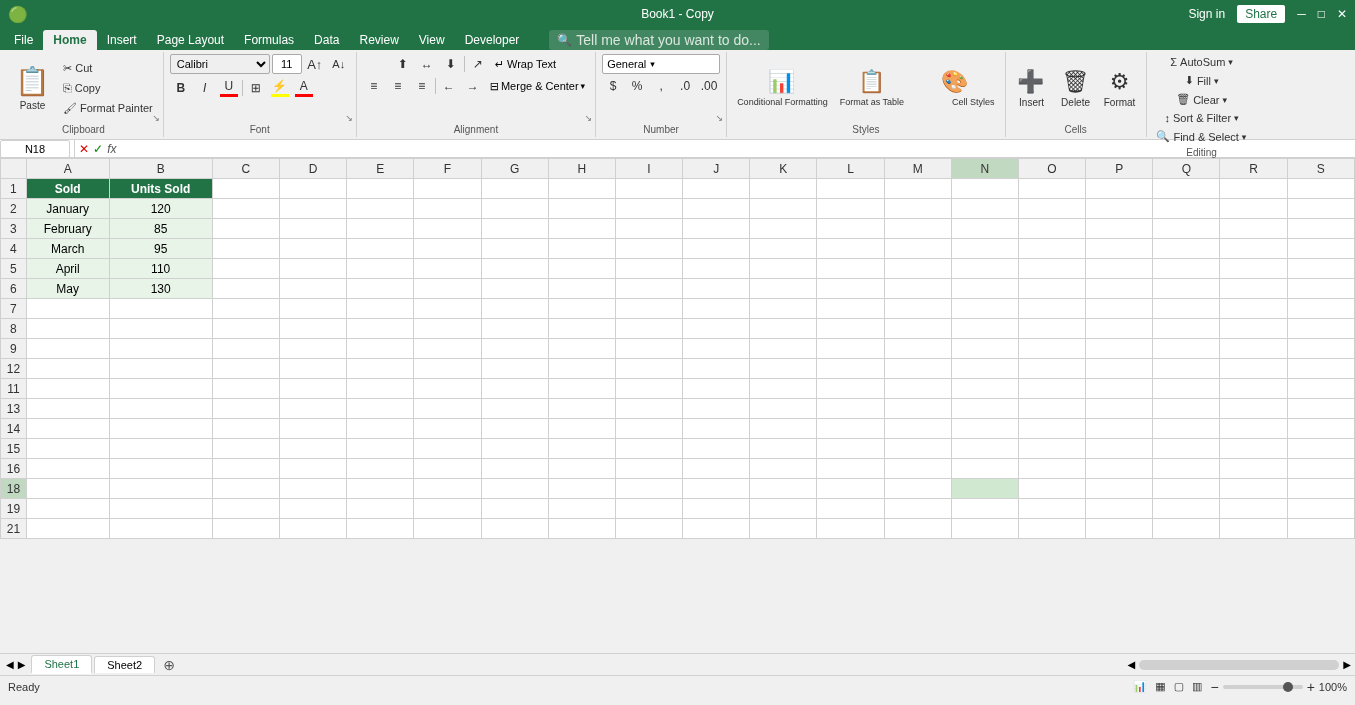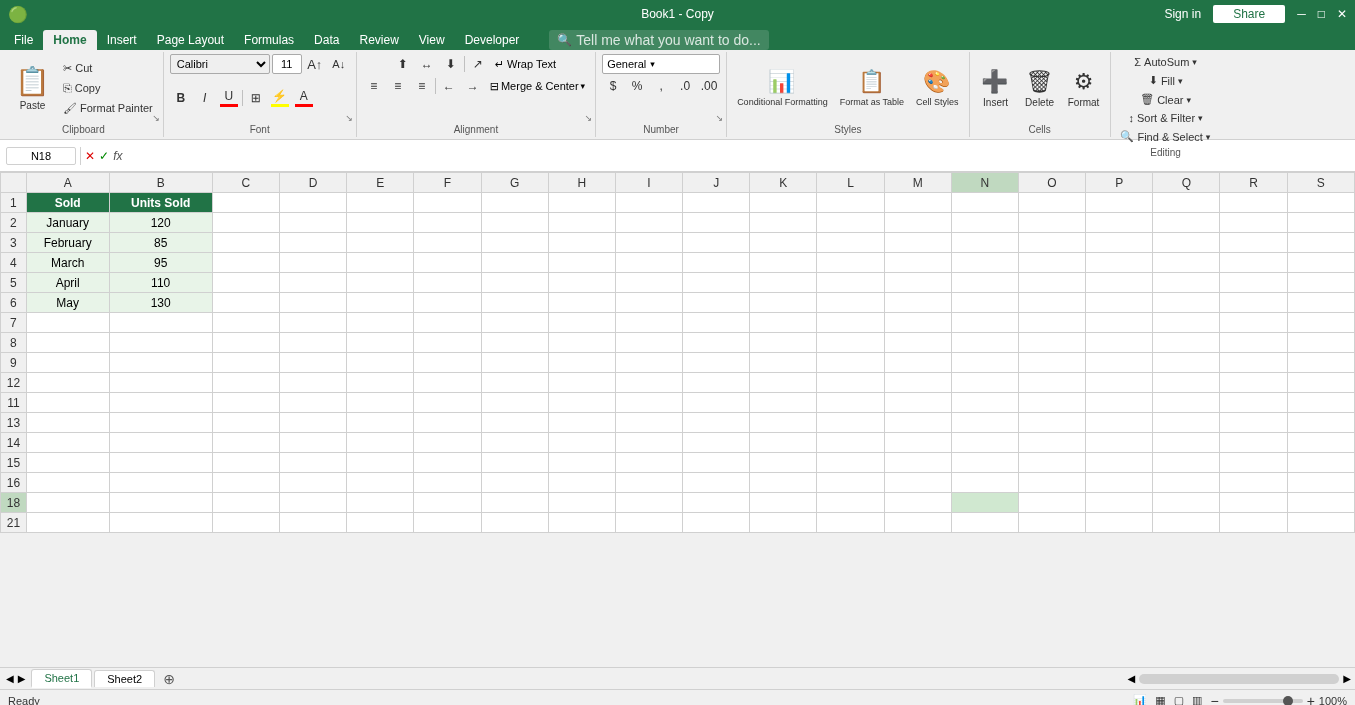--- a/index.html
+++ b/index.html
@@ -107,21 +107,21 @@
       border-radius: 3px;
       font-size: 11px;
       color: #333;
       white-space: nowrap;
     }
 
     .clipboard-group { min-width: 90px; }
 
     
     .font-group { min-width: 160px; }
-    .font-controls-top { display: flex; align-items: center; gap: 2px; margin-bottom: 12px; }
+    .font-controls-top { display: flex; align-items: center; gap: 2px; margin-bottom: 2px; }
     .font-controls-bottom { display: flex; align-items: center; gap: 2px; }
     select.font-select {
       font-size: 11px;
       height: 20px;
       border: 1px solid #aaa;
       border-radius: 2px;
       padding: 0 2px;
       width: 100px;
     }
     input.font-size {
@@ -177,22 +177,22 @@
 
     
     .editing-group { min-width: 110px; }
 
     
     .formula-bar {
       background: white;
       border-bottom: 1px solid #d0d0d0;
       display: flex;
       align-items: center;
-      height: 32px;
-      padding: 0 6px;
+      height: 18px;
+      padding: 0 0;
       gap: 4px;
       justify-content: center;
     }
     .cell-ref {
       width: 70px;
       border: 1px solid #d0d0d0;
       border-radius: 2px;
       padding: 2px 4px;
       font-size: 11px;
       text-align: center;
@@ -359,21 +359,21 @@
 </head>
 <body>
 
 <div class="title-bar">
   <div class="title-bar-left">
     <span style="font-size:16px;">🟢</span>
   </div>
   <div style="position:absolute;left:50%;transform:translateX(-50%);font-size:12px;color:white;">Book1 - Copy</div>
   <div class="title-bar-right">
     <span style="cursor:pointer;font-size:12px;">Sign in</span>
-    <span style="cursor:pointer;font-size:12px;background:#fff;color:#217346;padding:2px 20px;border-radius:2px;">Share</span>
+    <span style="cursor:pointer;font-size:12px;background:#fff;color:#217346;padding:2px 8px;border-radius:2px;">Share</span>
     <span style="cursor:pointer;">─</span>
     <span style="cursor:pointer;">□</span>
     <span style="cursor:pointer;">✕</span>
   </div>
 </div>
 
 <div class="ribbon-tabs">
   <div class="ribbon-tab">File</div>
   <div class="ribbon-tab active">Home</div>
   <div class="ribbon-tab">Insert</div>
@@ -511,21 +511,21 @@
       <div class="btn-large" style="min-width:55px;">
         <div style="font-size:22px;">📊</div>
         <div style="font-size:9px;text-align:center;">Conditional Formatting</div>
       </div>
       <div class="btn-large" style="min-width:55px;">
         <div style="font-size:22px;">📋</div>
         <div style="font-size:9px;text-align:center;">Format as Table</div>
       </div>
       <div class="btn-large" style="min-width:45px;">
         <div style="font-size:22px;">🎨</div>
-        <div style="font-size:9px;text-align:center;">Cell Styles</div>
+        <div style="font-size:9px;text-align:center;margin-left:36px;">Cell Styles</div>
       </div>
     </div>
     <div class="ribbon-group-label">Styles</div>
   </div>
 
   <div class="ribbon-group cells-group">
     <div class="ribbon-group-content" style="gap:4px;">
       <div class="btn-large">
         <div style="font-size:22px;">➕</div>
         <div class="label">Insert</div>
@@ -958,20 +958,42 @@
           <td style="background: white;"></td>
           <td style="background: white;"></td>
           <td style="background: rgb(208, 232, 208);"></td>
           <td style="background: white;"></td>
           <td style="background: white;"></td>
           <td style="background: white;"></td>
           <td style="background: white;"></td>
           <td style="background: white;"></td>
         </tr>
         <tr>
+          <th class="row-header">19</th>
+          <td style="background: white;"></td>
+          <td style="background: white;"></td>
+          <td style="background: white;"></td>
+          <td style="background: white;"></td>
+          <td style="background: white;"></td>
+          <td style="background: white;"></td>
+          <td style="background: white;"></td>
+          <td style="background: white;"></td>
+          <td style="background: white;"></td>
+          <td style="background: white;"></td>
+          <td style="background: white;"></td>
+          <td style="background: white;"></td>
+          <td style="background: white;"></td>
+          <td style="background: white;"></td>
+          <td style="background: white;"></td>
+          <td style="background: white;"></td>
+          <td style="background: white;"></td>
+          <td style="background: white;"></td>
+          <td style="background: white;"></td>
+        </tr>
+        <tr>
           <th class="row-header">21</th>
           <td style="background: white;"></td>
           <td style="background: white;"></td>
           <td style="background: white;"></td>
           <td style="background: white;"></td>
           <td style="background: white;"></td>
           <td style="background: white;"></td>
           <td style="background: white;"></td>
           <td style="background: white;"></td>
           <td style="background: white;"></td>

